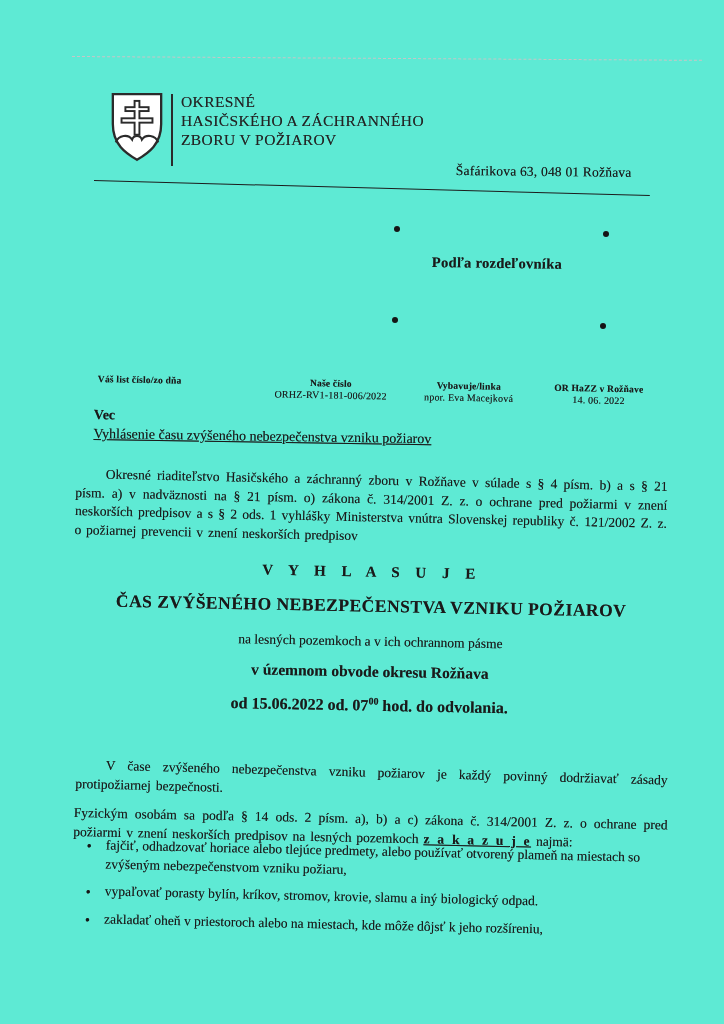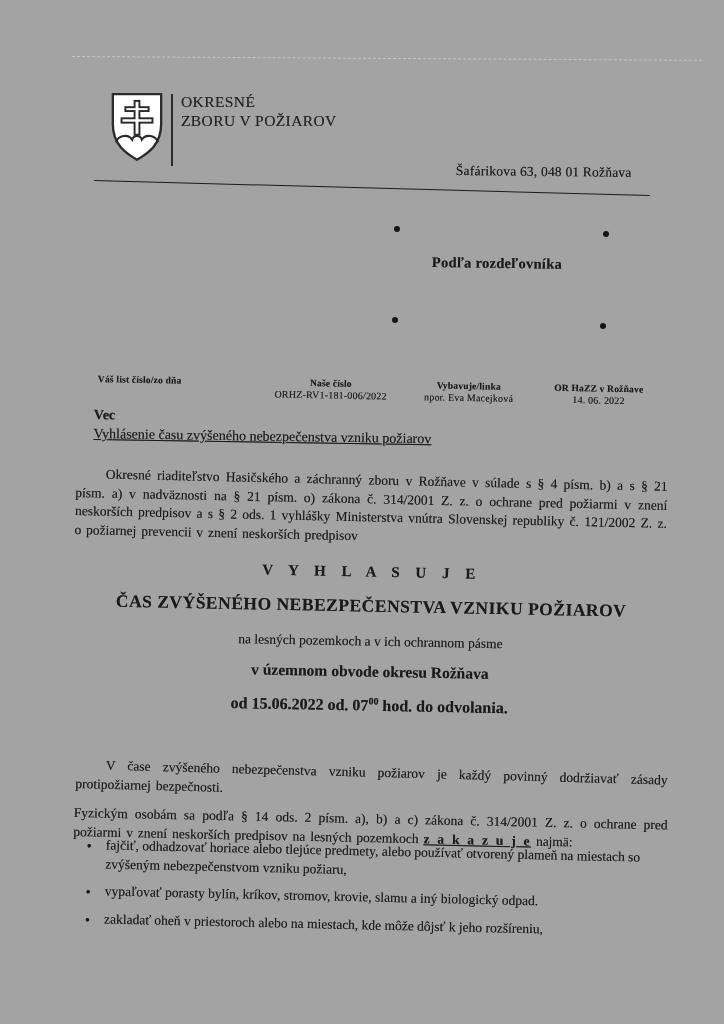--- a/index.html
+++ b/index.html
@@ -1,20 +1,20 @@
 <!DOCTYPE html>
 <html lang="sk"><head>
 <meta charset="utf-8">
 <title>Scanned document</title>
 <style>
   html,body{margin:0;padding:0;background:#ffffff;}
   .page{
     position:relative;
     width:724px;height:1024px;
-    background:#a3a3a3;
+    background:#5eead4;
     font-family:"Liberation Serif", serif;
     color:#1a1a1a;
     overflow:hidden;
     text-shadow:0 0 .45px rgba(30,30,30,.55);
   }
   
   .scan-dashes{
     position:absolute;top:56px;left:72px;width:630px;height:0;
     border-top:1px dashed #c6c6c6;
     transform:rotate(.35deg);transform-origin:left top;
@@ -118,20 +118,21 @@
       <rect x="28.5" y="11" width="3" height="33"></rect>
       <rect x="19" y="17.5" width="22" height="2"></rect>
       <rect x="15" y="29" width="30" height="2.5"></rect>
     </g>
     <path d="M8,53 C11,45 21,44 25,50 C26.5,45 33.5,45 35,50 C39,44 49,45 52,53" fill="none" stroke="#2b2b2b" stroke-width="2.2"></path>
   </svg>
   <div class="logo-divider"></div>
 
   <div class="org">
     <div>OKRESNÉ</div>
+    <div>HASIČSKÉHO A ZÁCHRANNÉHO</div>
     <div>ZBORU V POŽIAROV</div>
   </div>
 
   <div class="address">Šafárikova 63, 048 01 Rožňava</div>
   <div class="header-rule"></div>
 
   <div class="dot d1"></div>
   <div class="dot d2"></div>
   <div class="dot d3"></div>
   <div class="dot d4"></div>

